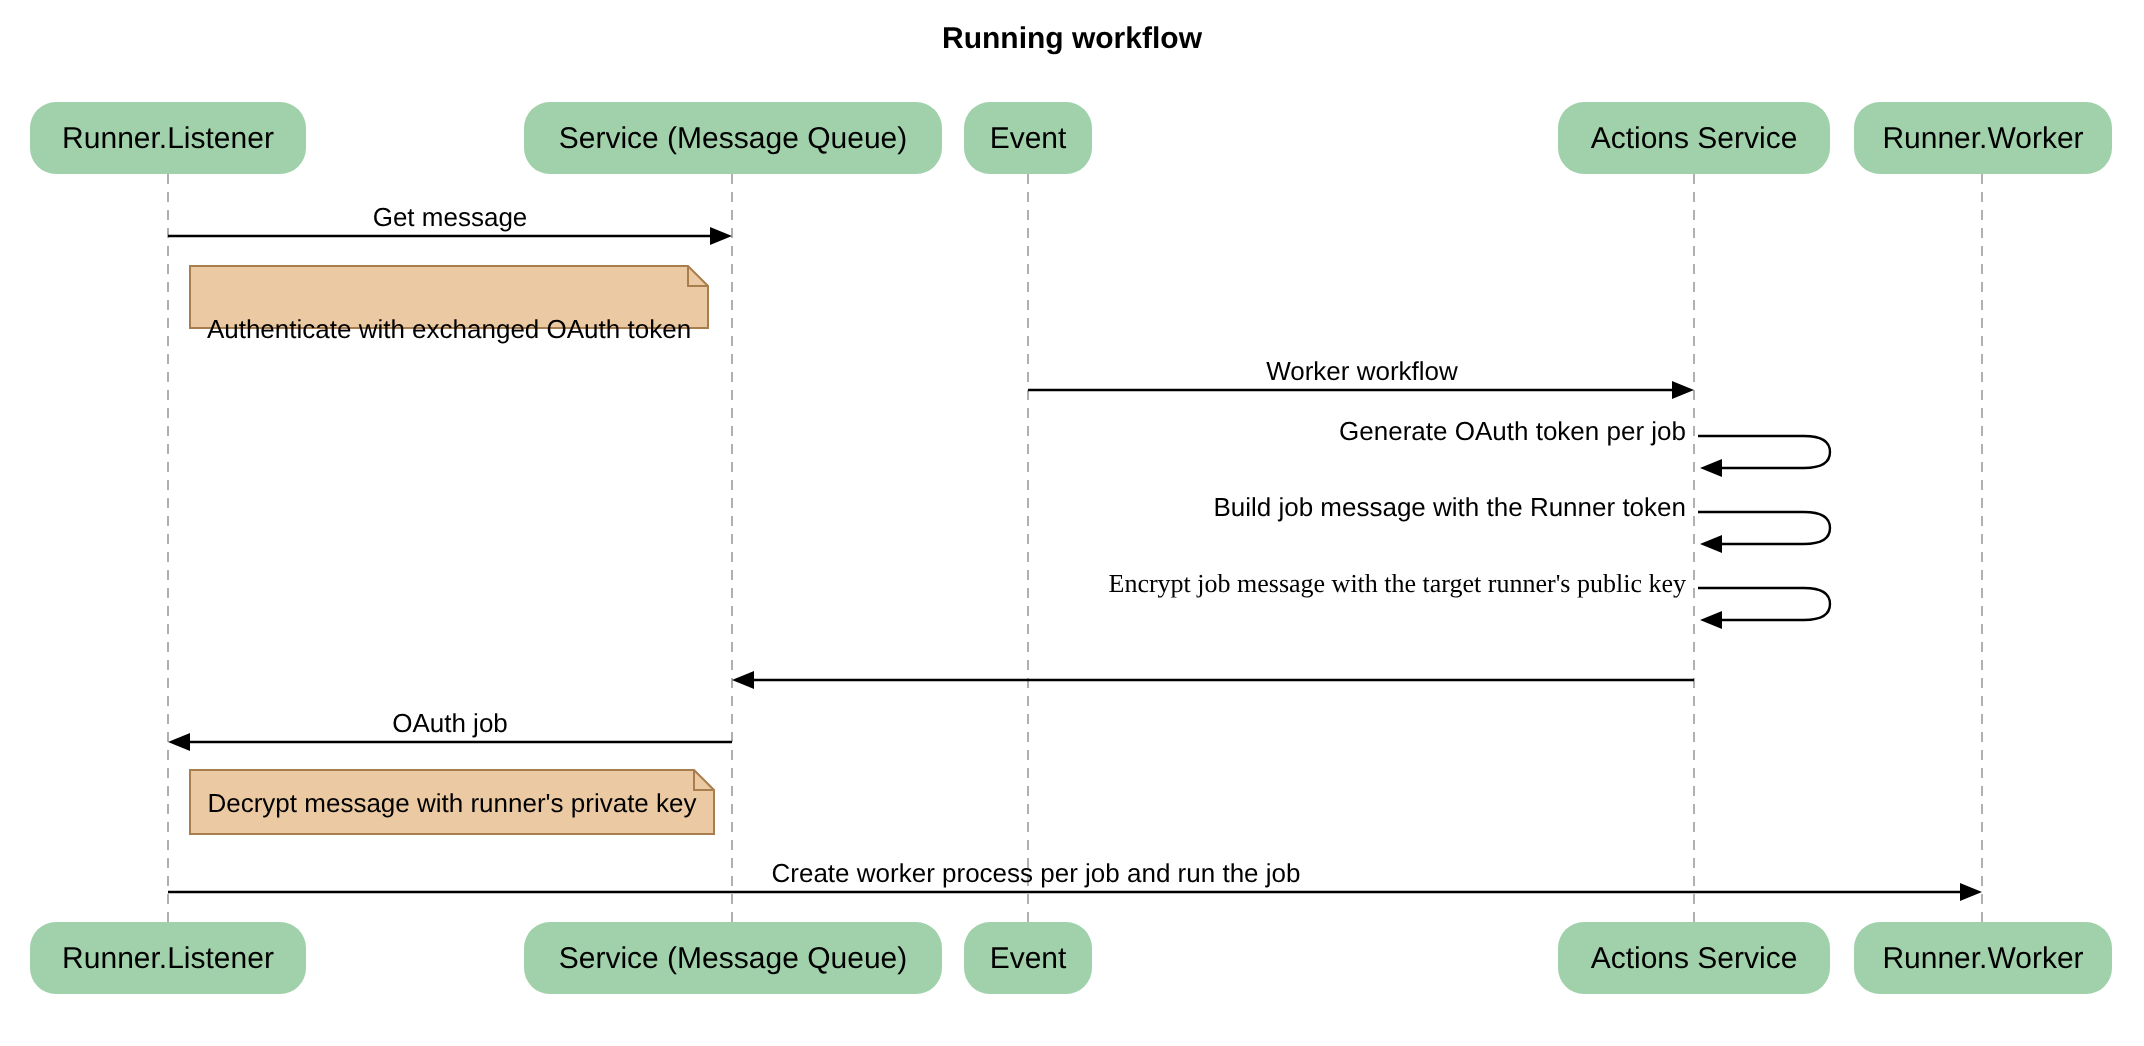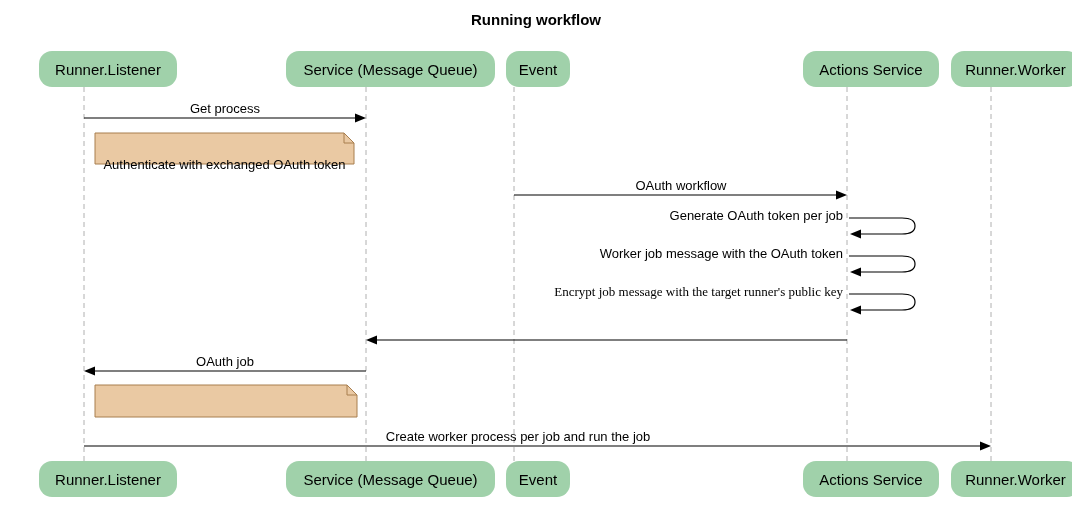--- a/index.html
+++ b/index.html
@@ -15,21 +15,20 @@
   .title{
     position:absolute;left:0;top:11px;width:1072px;
     text-align:center;font-size:15px;font-weight:bold;
   }
   .participant{
     position:absolute;height:36px;
     background:var(--participant-fill,#9fd0a9);
     border-radius:13px;
     display:flex;align-items:center;justify-content:center;
     font-size:15px;
-    margin-left:24px;
   }
   .participant span{white-space:nowrap;}
   .msg{
     position:absolute;font-size:13px;line-height:16px;white-space:nowrap;
   }
   .msg.center{transform:translateX(-50%);}
   .msg.rightalign{text-align:right;}
   .note-label{
     position:absolute;font-size:13px;
     display:flex;align-items:center;justify-content:center;
@@ -123,23 +122,24 @@
   <div class="participant" style="left:482px;top:461px;width:64px;">
     <span>Event</span>
   </div>
   <div class="participant" style="left:779px;top:461px;width:136px;">
     <span>Actions Service</span>
   </div>
   <div class="participant" style="left:927px;top:461px;width:129px;">
     <span>Runner.Worker</span>
   </div>
 
-  <div class="msg center" style="left:225px;top:101px;">Get process</div>
-  <div class="msg center" style="left:681px;top:178px;">OAuth workflow</div>
+  <div class="msg center" style="left:225px;top:101px;">Get message</div>
+  <div class="msg center" style="left:681px;top:178px;">Worker workflow</div>
   <div class="msg rightalign" style="right:229px;top:208px;">Generate OAuth token per job</div>
-  <div class="msg rightalign" style="right:229px;top:246px;">Worker job message with the OAuth token</div>
+  <div class="msg rightalign" style="right:229px;top:246px;">Build job message with the Runner token</div>
   <div class="msg rightalign" style="right:229px;top:284px;font-family:Liberation Serif, serif;">Encrypt job message with the target runner's public key</div>
   <div class="msg center" style="left:225px;top:354px;">OAuth job</div>
   <div class="msg center" style="left:518px;top:429px;">Create worker process per job and run the job</div>
 
   <div class="note-label" style="left:95px;top:133px;width:259px;height:31px;margin-top:16px;">Authenticate with exchanged OAuth token</div>
+  <div class="note-label" style="left:95px;top:385px;width:262px;height:32px;">Decrypt message with runner's private key</div>
 
 </div>
 
 </body></html>

